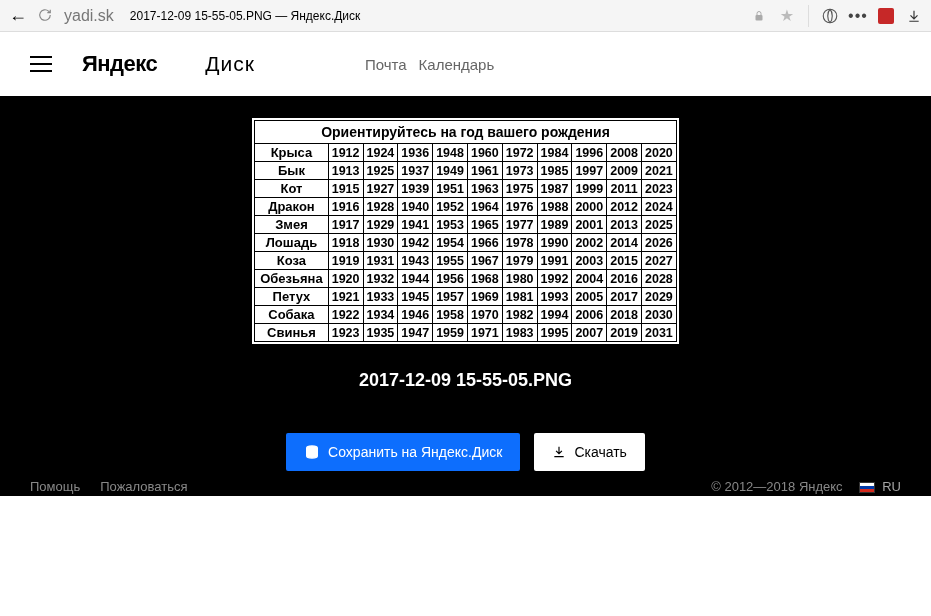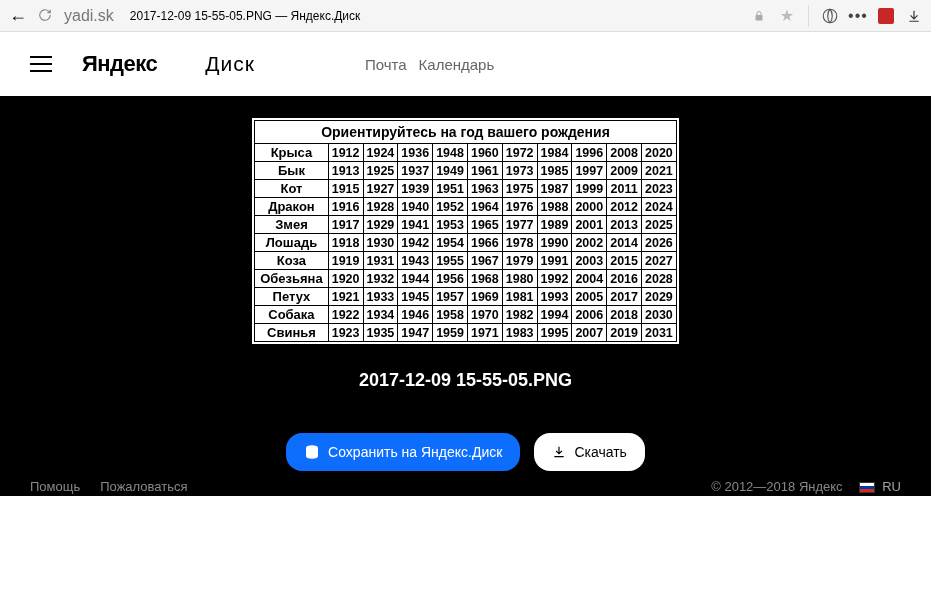--- a/index.html
+++ b/index.html
@@ -37,21 +37,21 @@
   .image-preview { margin-top: 22px; background: #fff; padding: 2px; }
   .zodiac-table { border-collapse: collapse; font-family: Arial, sans-serif; font-weight: bold; color: #000; }
   .zodiac-table td, .zodiac-table th { border: 1px solid #000; text-align: center; }
   .zodiac-table .caption { font-size: 14px; padding: 3px 6px; font-weight: bold; }
   .zodiac-table .animal { font-size: 13px; padding: 1px 5px; width: 72px; }
   .zodiac-table .yr { font-size: 12.5px; padding: 1px 3px; width: 34px; }
 
   .filename { color: #fff; font-size: 18px; font-weight: bold; margin-top: 26px; text-align: right; }
 
   .actions { display: flex; gap: 14px; margin-top: 42px; }
-  .btn { height: 38px; padding: 0 18px; border-radius: 16px; display: flex; align-items: center; gap: 8px; font-size: 14px; cursor: pointer; border: none; text-align: center; }
+  .btn { height: 38px; padding: 0 18px; border-radius: 2px; display: flex; align-items: center; gap: 8px; font-size: 14px; cursor: pointer; border: none; text-align: center; }
   .btn-primary { background: #0d6efd; color: #fff; }
   .btn-primary svg { width: 16px; height: 16px; fill: #fff; stroke: #fff; }
   .btn-secondary { background: #fff; color: #000; }
   .btn-secondary svg { width: 14px; height: 14px; }
 
   .footer { position: absolute; bottom: 2px; left: 0; right: 0; display: flex; align-items: center; padding: 0 30px; font-size: 13px; }
   .footer a { color: #888; text-decoration: none; margin-right: 20px; cursor: pointer; }
   .footer .spacer { flex: 1; }
   .footer .copyright { color: #888; margin-right: 16px; }
   .flag { width: 16px; height: 11px; display: inline-flex; flex-direction: column; margin-right: 4px; vertical-align: middle; border: 0.5px solid rgba(255,255,255,0.2);}

